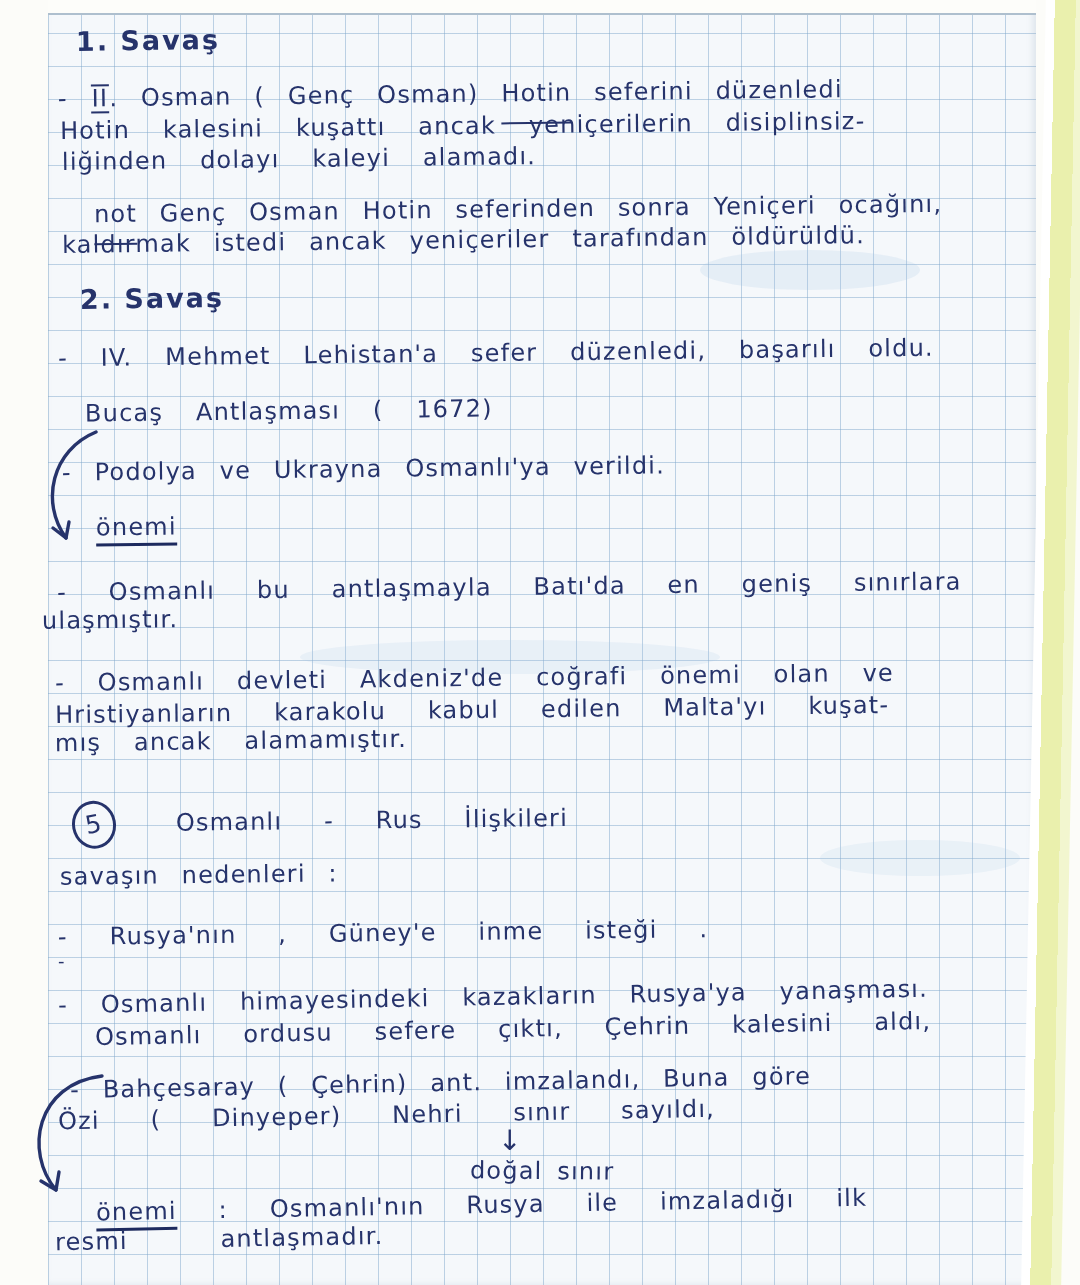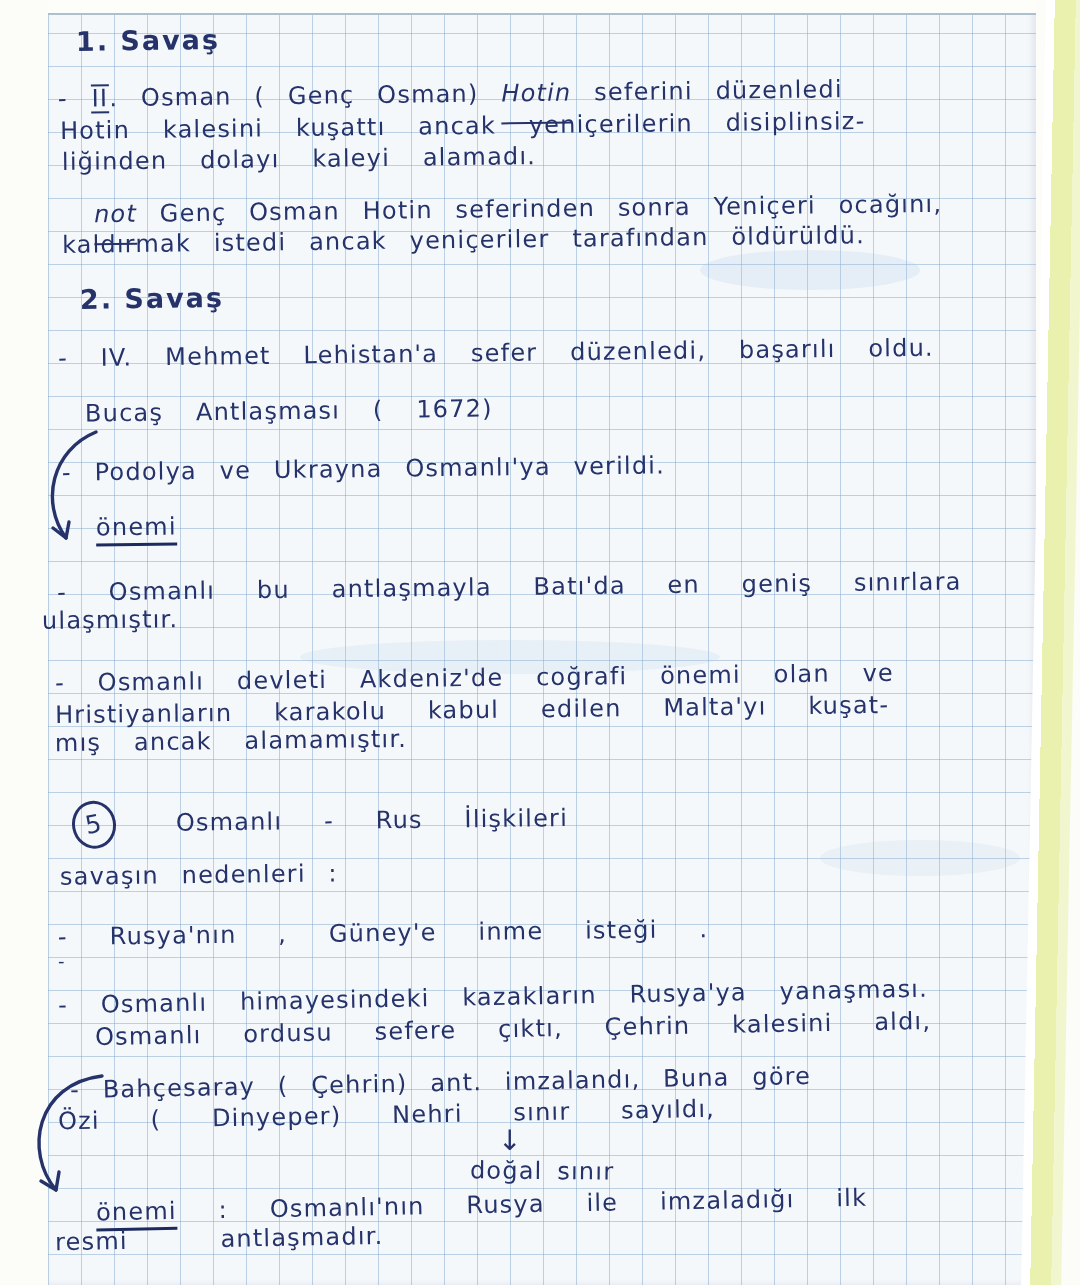--- a/index.html
+++ b/index.html
@@ -29,21 +29,21 @@
   .smudge{position:absolute;border-radius:50%;pointer-events:none;}
   .line{
     position:absolute;white-space:nowrap;color:#26336b;
     font-size:24px;letter-spacing:1.2px;line-height:1.1;
   }
   .heading{font-size:27px;font-weight:bold;letter-spacing:2px;}
   .ws-sm{word-spacing:6px;}
   .ws-md{word-spacing:14px;}
   .ws-lg{word-spacing:24px;}
   .ws-xl{word-spacing:33px;}
-  .u{border-bottom:2.5px solid #26336b;padding-bottom:15px;font-style:italic;}
+  .u{border-bottom:2.5px solid #26336b;padding-bottom:15px;}
   .u-thick{border-bottom:3.5px solid #1d2a5e;padding-bottom:2px;}
   .roman{border-top:2px solid #26336b;border-bottom:2px solid #26336b;padding:0 1px;line-height:1.05;display:inline-block;}
   .circle-num{
     display:inline-flex;align-items:center;justify-content:center;
     width:38px;height:42px;border:3px solid #26336b;border-radius:50%;
     font-size:25px;transform:rotate(-10deg);margin-right:18px;vertical-align:middle;
   }
   .tilt-a{transform:rotate(-0.7deg);}
   .tilt-b{transform:rotate(-1.1deg);}
   .tilt-c{transform:rotate(0.5deg);}

